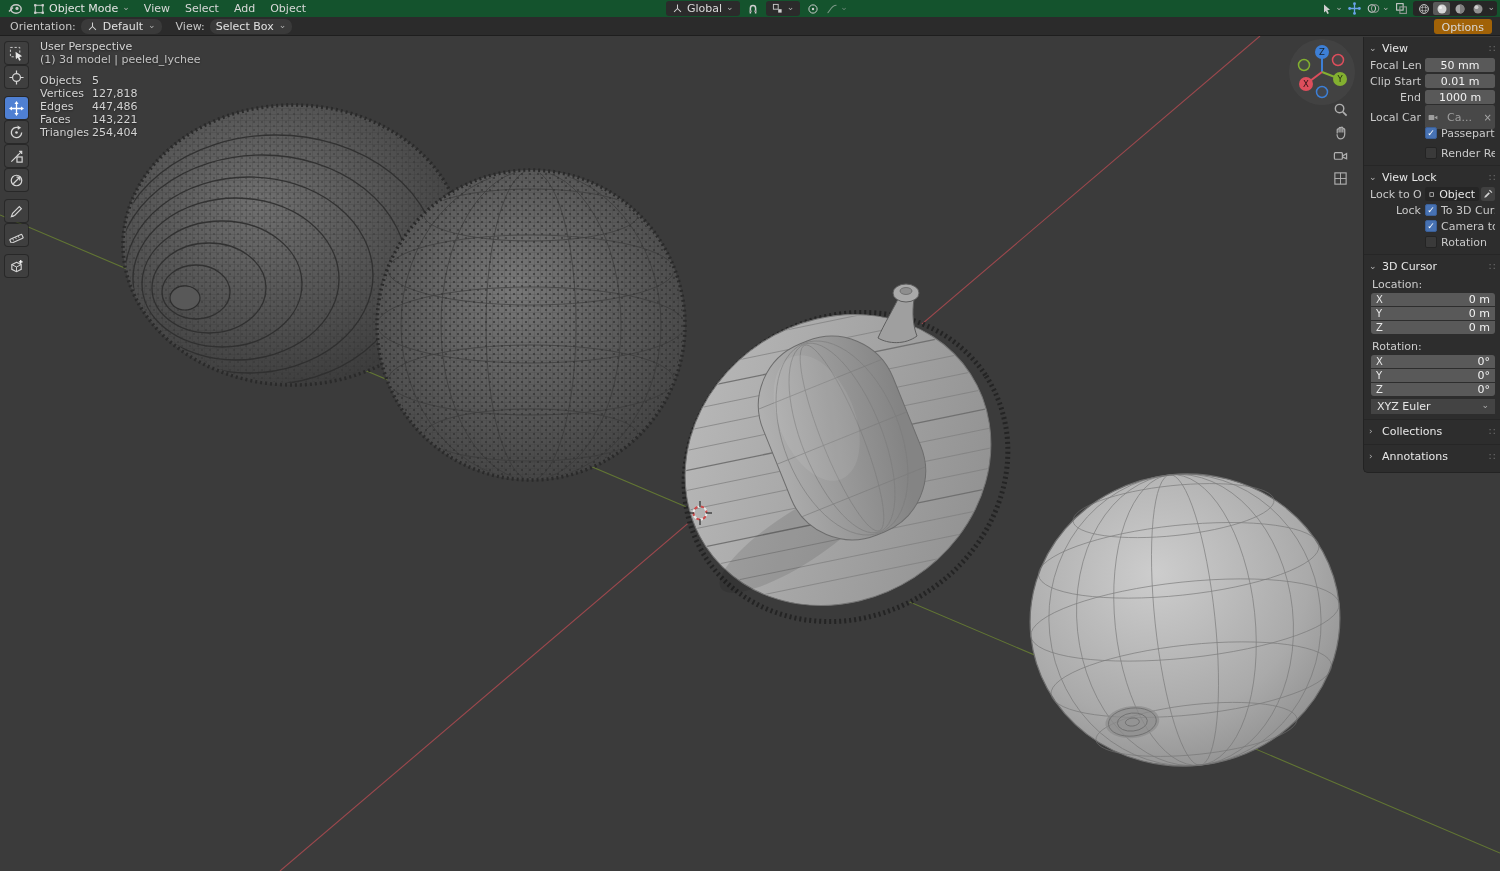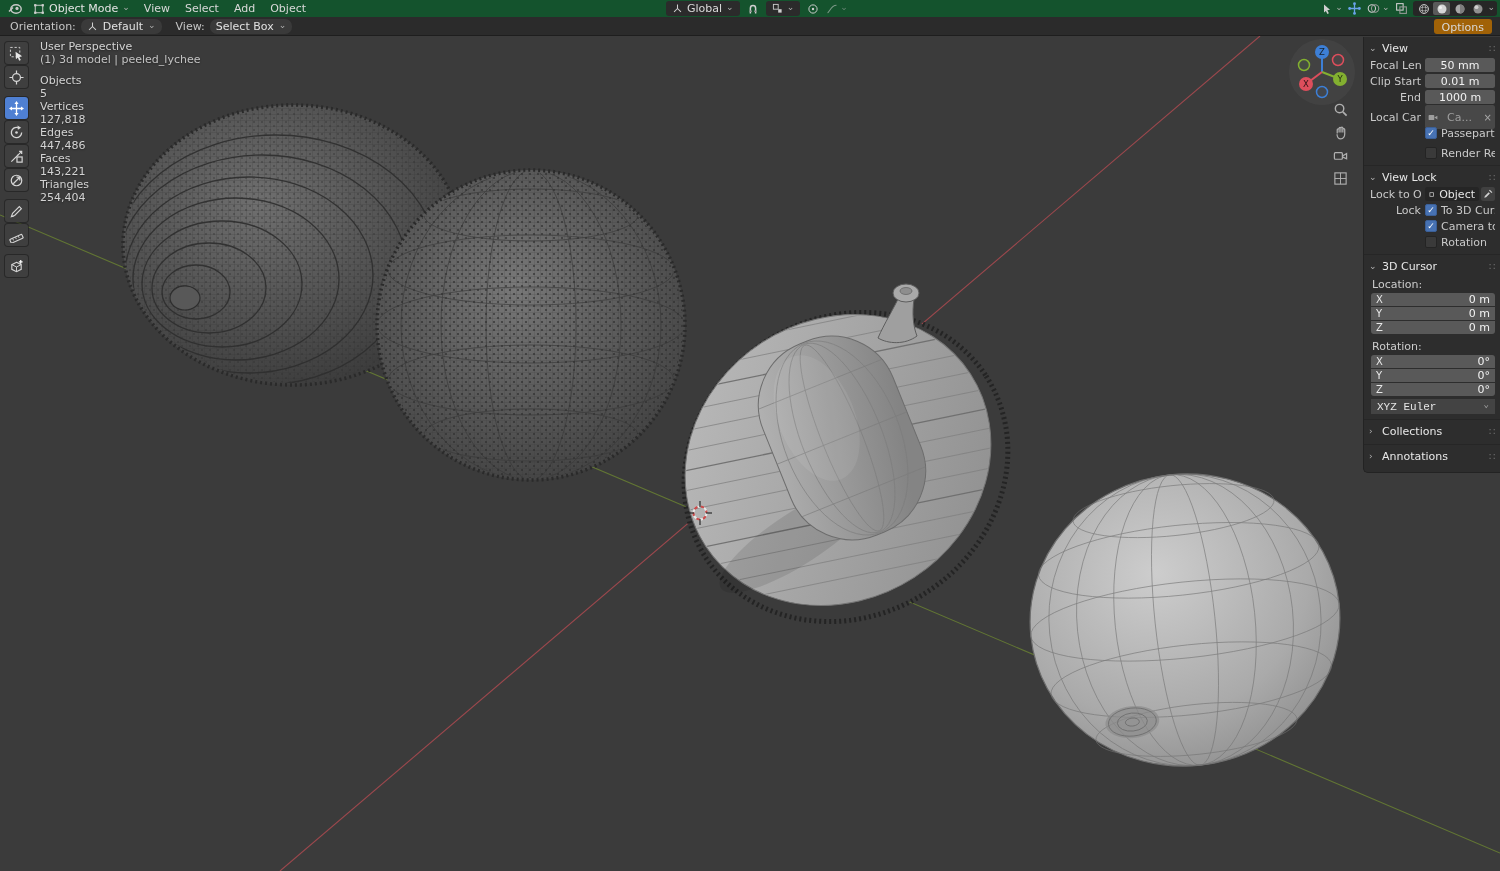--- a/index.html
+++ b/index.html
@@ -35,21 +35,21 @@
   
   .tools{position:absolute;left:5px;top:6px;display:flex;flex-direction:column;gap:2px;z-index:10;}
   .tool{width:23px;height:22px;background:#3f3f3f;border-radius:3px;display:flex;align-items:center;justify-content:center;box-shadow:0 0 0 1px rgba(25,25,25,.55);}
   .tool.active{background:#4f80d3;}
   .tool.gap{margin-top:7px;}
 
   
   .overlay-info{position:absolute;left:40px;top:4px;color:#d3d3d3;line-height:13px;text-shadow:0 1px 2px rgba(0,0,0,.4);z-index:5;}
   .oi-breadcrumb{color:#c3c3c3;}
   .oi-stats{margin-top:8px;}
-  .oi-row{display:flex;flex-direction:column;}
+  .oi-row{display:flex;}
   .oi-label{width:52px;}
 
   
   .nav-gizmo{position:absolute;left:1286px;top:0;width:72px;height:72px;z-index:6;}
   .nav-icons{position:absolute;left:1331px;top:64px;display:flex;flex-direction:column;gap:4px;z-index:6;}
   .nav-icon{width:19px;height:19px;display:flex;align-items:center;justify-content:center;opacity:.8;}
 
   
   .npanel{position:absolute;right:0;top:1px;width:137px;background:#2d2d2d;border-left:1px solid #232323;border-bottom:1px solid #232323;border-bottom-left-radius:5px;padding-bottom:3px;z-index:20;}
   .psec{padding:2px 0 4px;}
@@ -70,21 +70,21 @@
   .objcol{width:70px;flex:none;display:flex;align-items:center;gap:2px;}
   .objfield{flex:1;height:14px;background:#252525;border-radius:2.5px;display:flex;align-items:center;gap:3px;padding:0 4px;color:#e4e4e4;overflow:hidden;}
   .toolbtn-sm{width:14px;height:14px;background:#404040;border-radius:2.5px;display:flex;align-items:center;justify-content:center;flex:none;}
   .psublabel{padding:3px 0 2px 8px;color:#cccccc;}
   .axisstack{display:flex;flex-direction:column;gap:1px;margin:0 5px 3px 7px;}
   .axisfield{height:13px;background:#595959;display:flex;align-items:center;padding:0 5px;color:#f2f2f2;}
   .axisfield.first{border-radius:3px 3px 0 0;}
   .axisfield.last{border-radius:0 0 3px 3px;}
   .ax{font-size:10px;color:#e9e9e9;}
   .axval{margin-left:auto;}
-  .euler-dd{height:15px;margin:2px 5px 1px 7px;background:#434343;border-radius:0;display:flex;align-items:center;padding:0 6px;color:#e6e6e6;font-family:Liberation Mono, monospace;}
+  .euler-dd{height:15px;margin:2px 5px 1px 7px;background:#434343;border-radius:0;display:flex;align-items:center;padding:0 6px;color:#e6e6e6;}
   .euler-dd .chev{margin-left:auto;}
   svg{display:block;}
 </style>
 </head>
 <body>
 
 <div class="topbar">
   <div class="tb-left">
     <div class="logo-btn">
       <svg width="14" height="12" viewBox="0 0 14 12">

